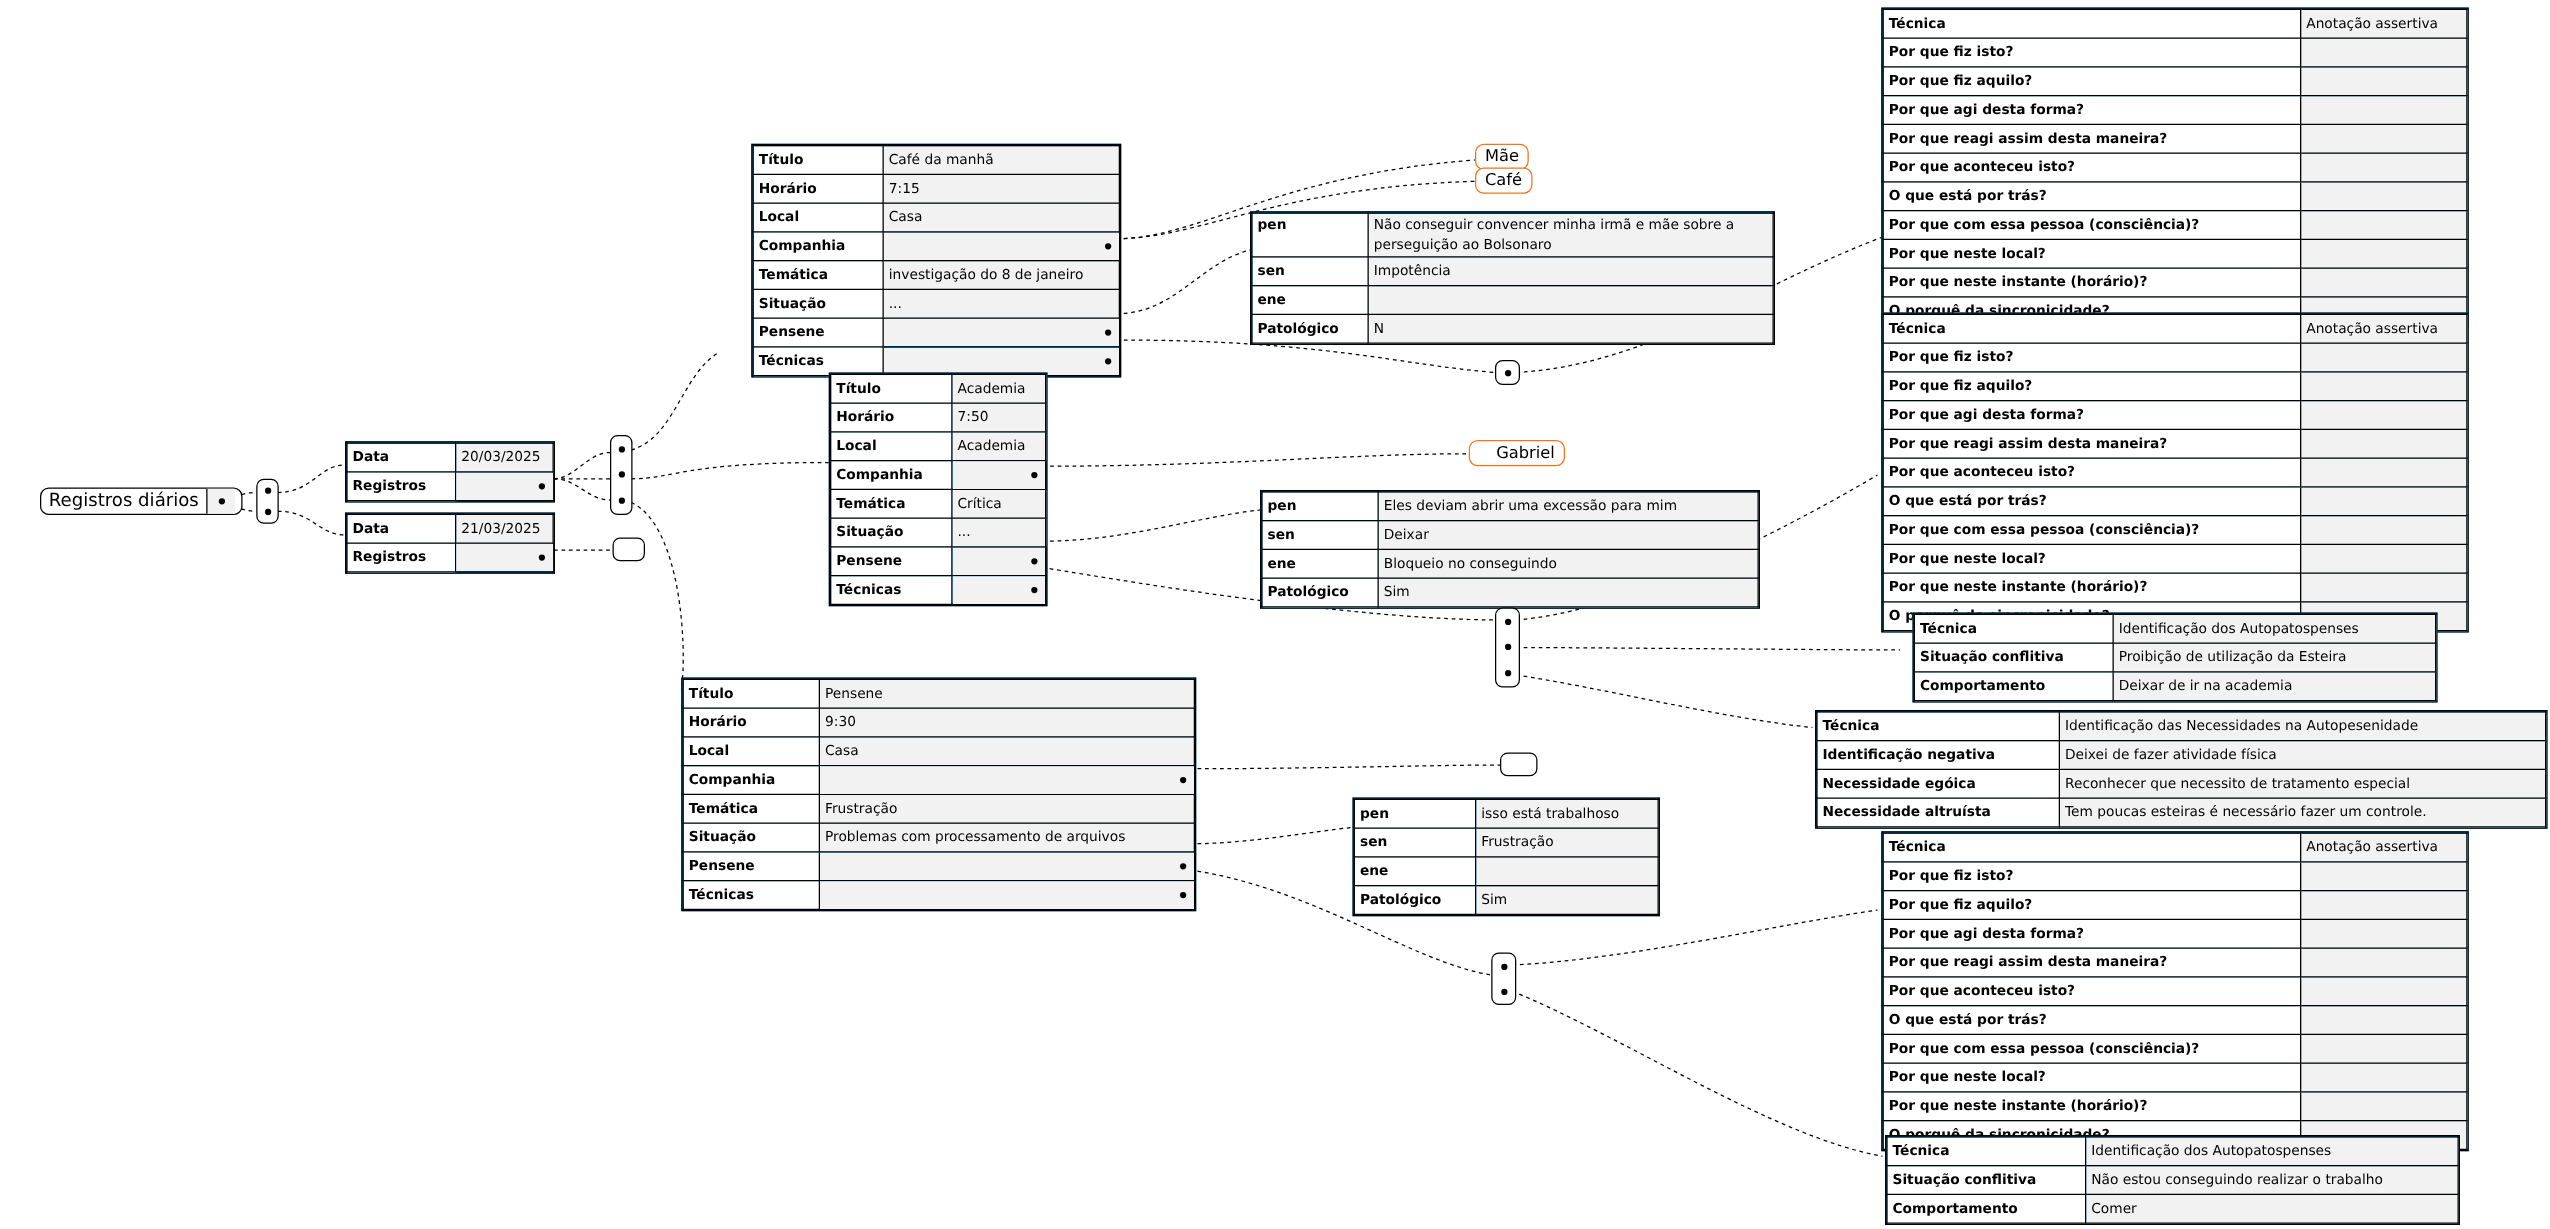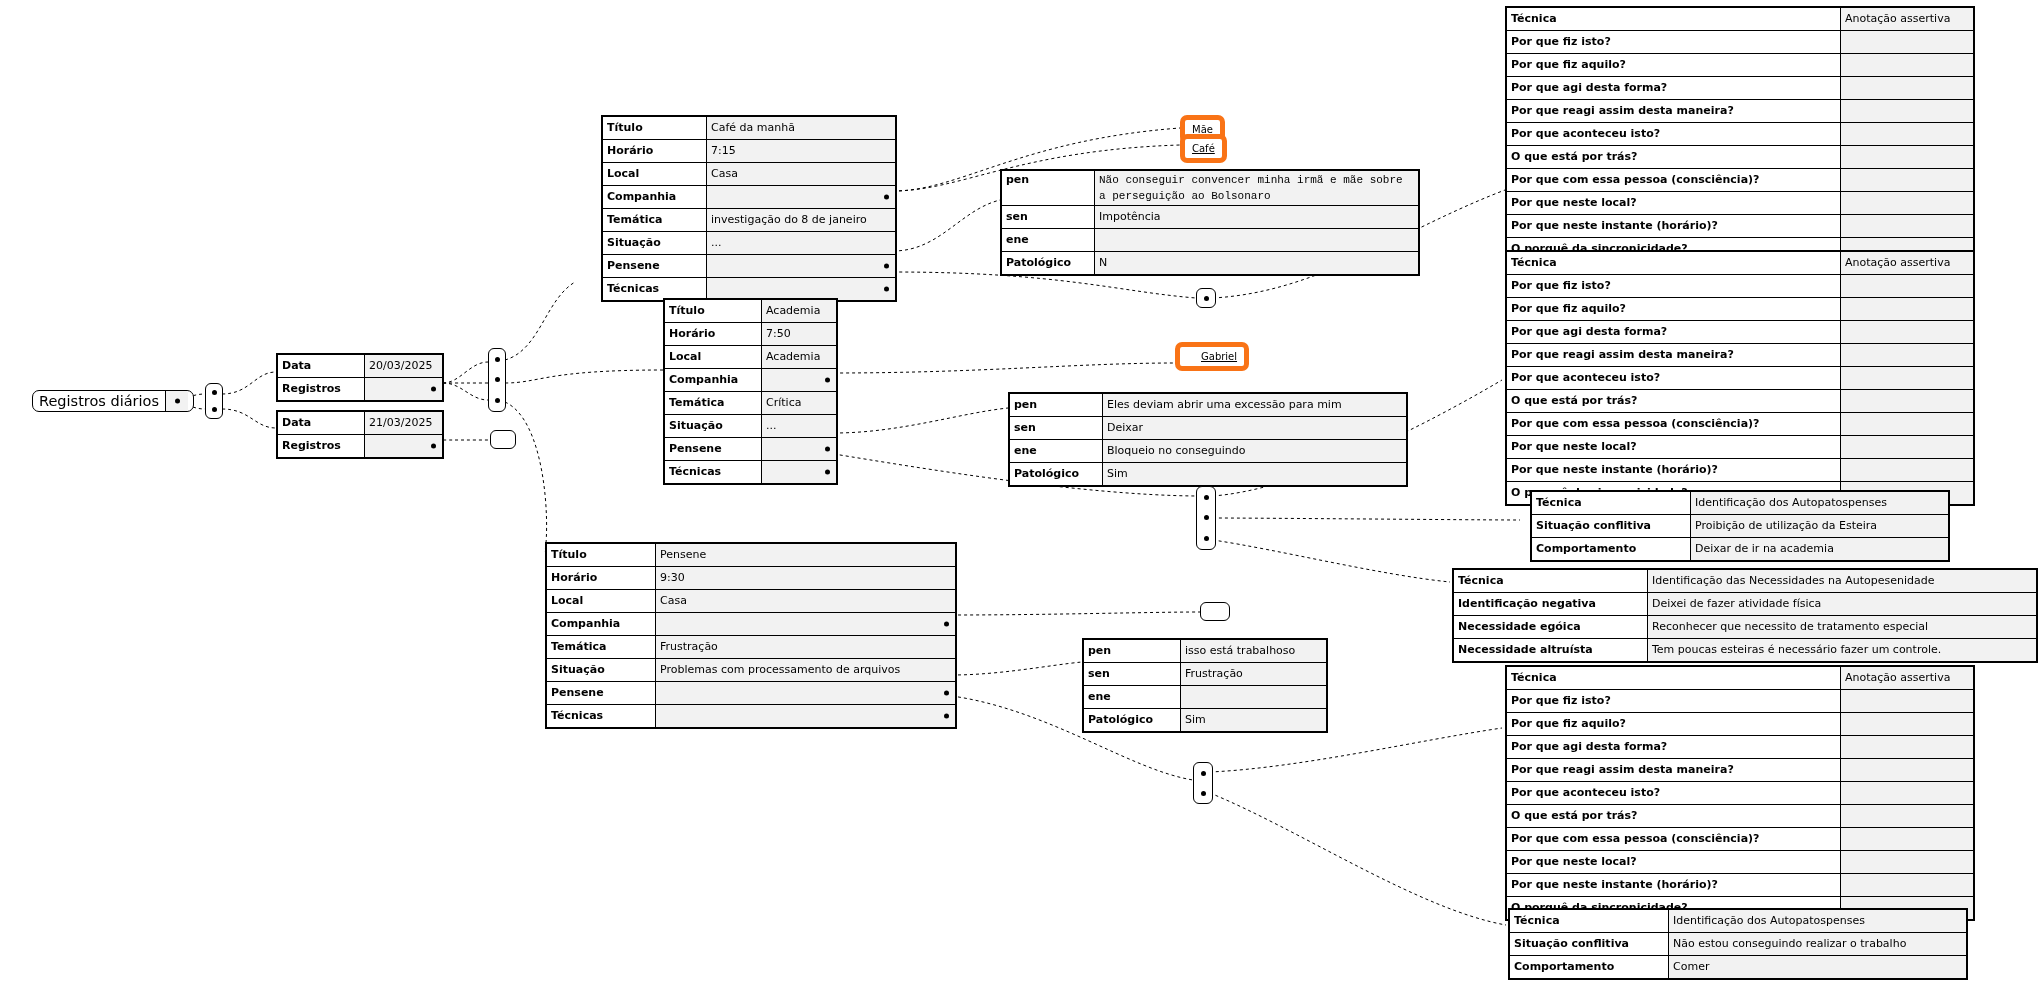--- a/index.html
+++ b/index.html
@@ -48,29 +48,28 @@
     align-items:center;
     justify-content:center;
   }
   .junc .jd{
     width:5px;height:5px;border-radius:50%;background:#000;
   }
   .junc.col{flex-direction:column;justify-content:space-around;}
   
   .pill{
     position:absolute;
-    border:5px solid #f97316;
+    border:1px solid #f97316;
     border-radius:7px;
     background:#fff;
-    font-size:10px;
+    font-size:13px;
     padding:1px 7px;
     box-sizing:border-box;
     line-height:17px;
     white-space:nowrap;
-    text-decoration:underline;
   }
   .root{
     position:absolute;
     border:1px solid #000;
     border-radius:7px;
     background:#fff;
     font-size:14.5px;
     display:flex;align-items:center;
     box-sizing:border-box;
     height:22px;
@@ -327,29 +326,29 @@
             <td class="dot-cell">
               <span class="dot"></span>
             </td>
           </tr>
     </tbody>
       </table>
   </div>
 
   <div class="pill" style="left:1180px;top:115px;">Mãe</div>
   <div class="pill" style="left:1180px;top:134px;">Café</div>
-  <div class="pill" style="left:1175px;top:342px;padding-left:21px;">Gabriel</div>
+  <div class="pill" style="left:1175px;top:352px;padding-left:21px;">Gabriel</div>
   <div class="junc" style="left:1200px;top:602px;width:30px;height:19px;"></div>
 
   <div class="tbl" style="left:1000px;top:169px;width:420px;">
     <table>
       <tbody>
           <tr>
             <td class="k" style="width:84px;vertical-align:top;">pen</td>
-            <td class="v" style="white-space:normal;height:32px;font-family:Liberation Mono, monospace;">Não conseguir convencer minha irmã e mãe sobre a perseguição ao Bolsonaro</td>
+            <td class="v" style="white-space:normal;height:32px;">Não conseguir convencer minha irmã e mãe sobre a perseguição ao Bolsonaro</td>
           </tr>
       <tr>
             <td class="k">sen</td>
             <td class="v">Impotência</td>
           </tr>
       <tr>
             <td class="k">ene</td>
             <td class="v"></td>
           </tr>
       <tr>

